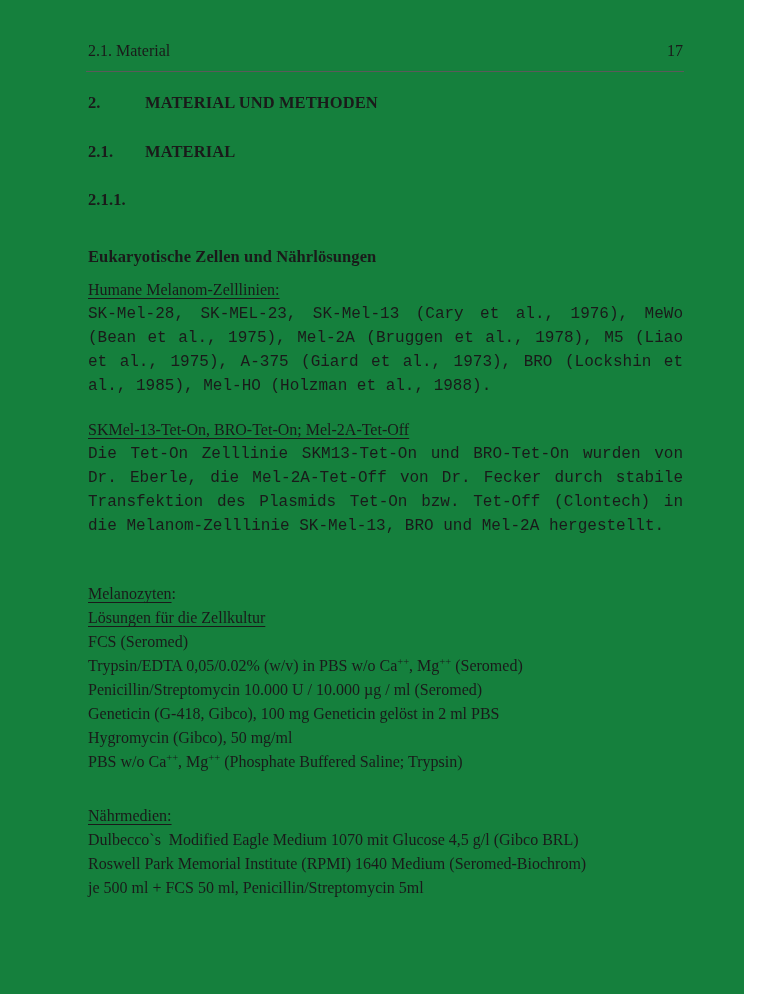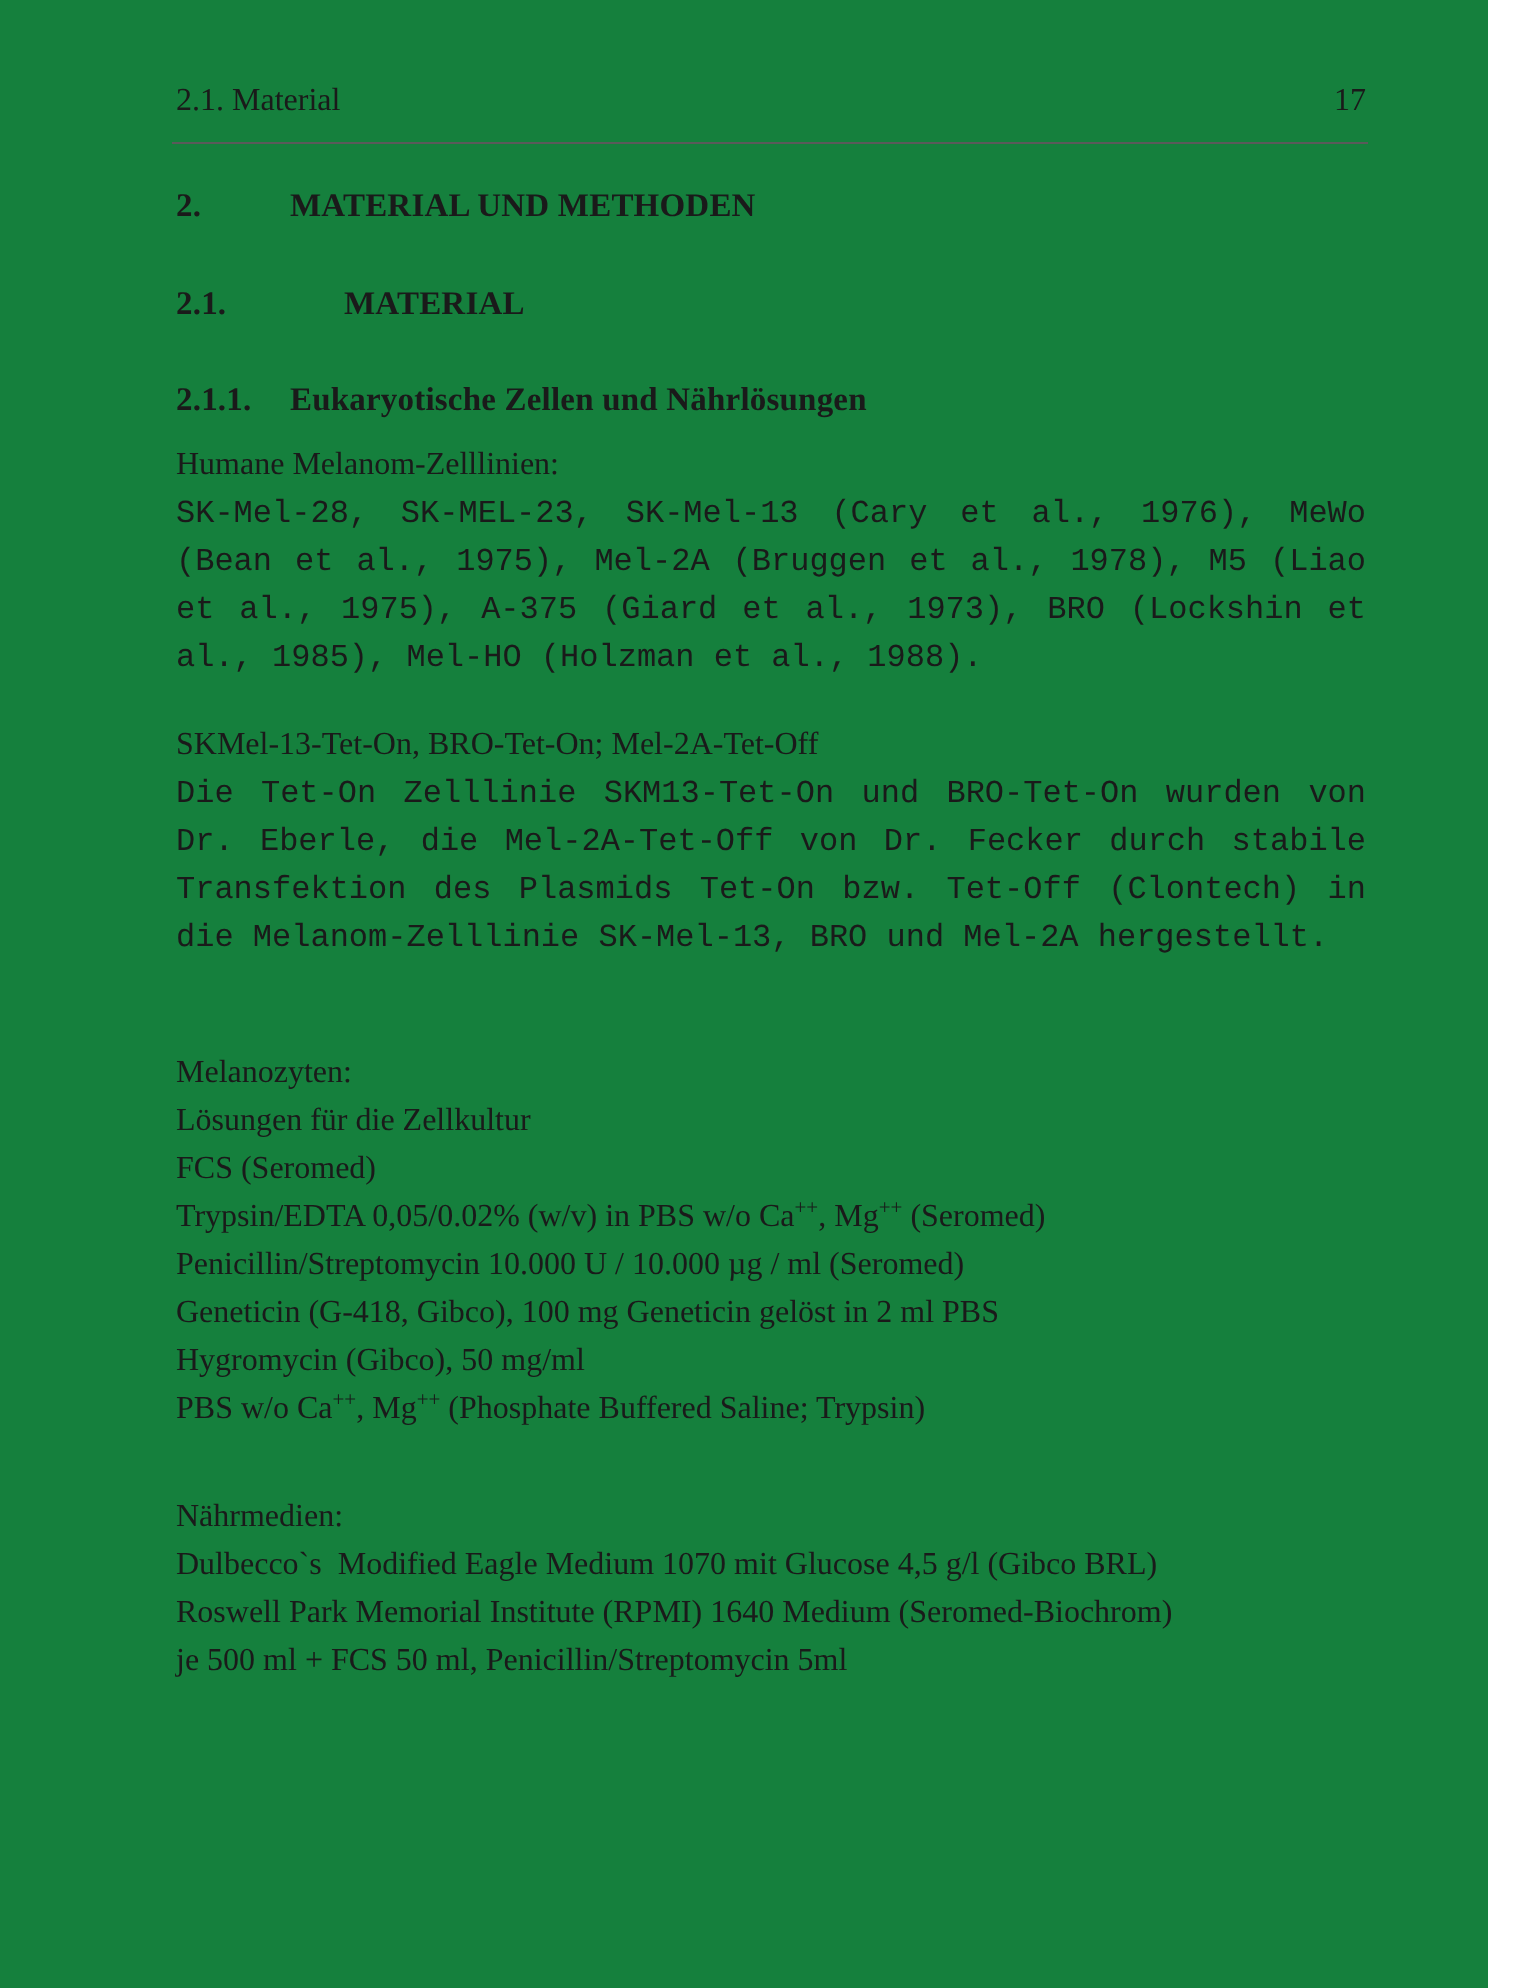--- a/index.html
+++ b/index.html
@@ -16,32 +16,32 @@
 
   .pagehead{
     display:flex;justify-content:space-between;align-items:flex-start;
     padding-top:42px;line-height:18px;
   }
   .rule{border-bottom:1px solid #5a5a5a;margin:11px -1px 0 -2px;}
 
   .h{display:flex;font-weight:bold;font-size:16.5px;line-height:20px;letter-spacing:0.1px;}
   .hnum{flex:0 0 57px;width:57px;}
   .h1{margin-top:21px;}
-  .h2{margin-top:29px;gap:27px;}
-  .h3{margin-top:28px;}
+  .h2{margin-top:29px;}
+  .h3{margin-top:28px;flex-direction:column;}
 
   .block{margin:0;}
   .mtA{margin-top:11px;}
   .mtB{margin-top:20px;}
   .mtC{margin-top:28px;}
   .mtD{margin-top:44px;}
   .mtE{margin-top:30px;}
 
   .lbl{line-height:24px;}
-  .u{text-underline-offset:3px;text-decoration-thickness:1px;}
+  .u{text-decoration:underline;text-underline-offset:3px;text-decoration-thickness:1px;}
   p.body{margin:0;line-height:24px;}
   .just{text-align:justify;font-family:Liberation Mono, monospace;}
   .line{line-height:24px;white-space:pre-wrap;font-family:Liberation Serif, serif;}
   sup{font-size:10.5px;line-height:0;vertical-align:baseline;position:relative;top:-6px;letter-spacing:0;}
 </style>
 </head>
 <body>
 
 <div class="page">
   <div class="doc">

